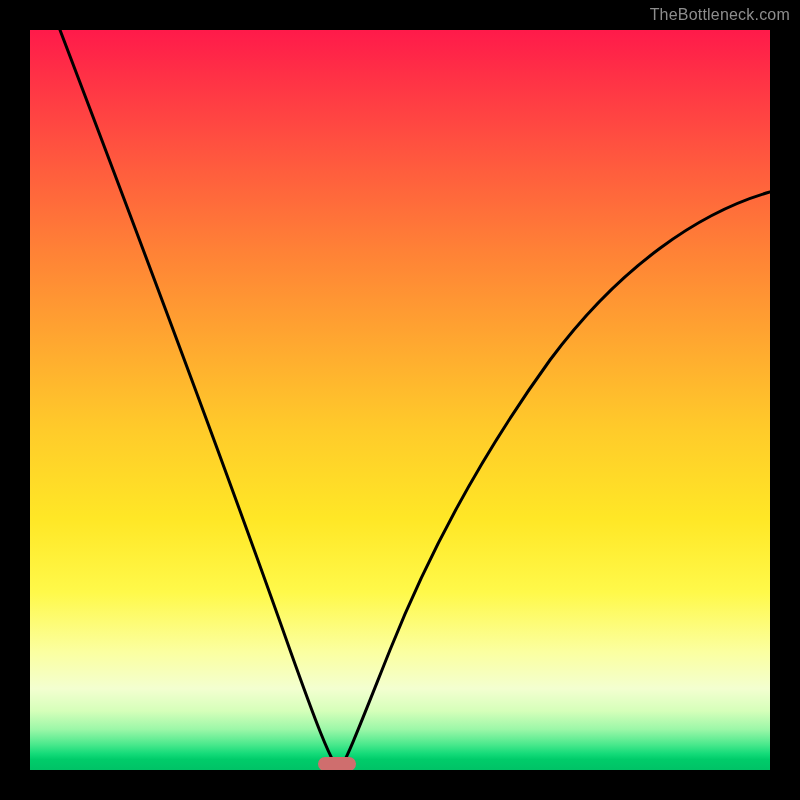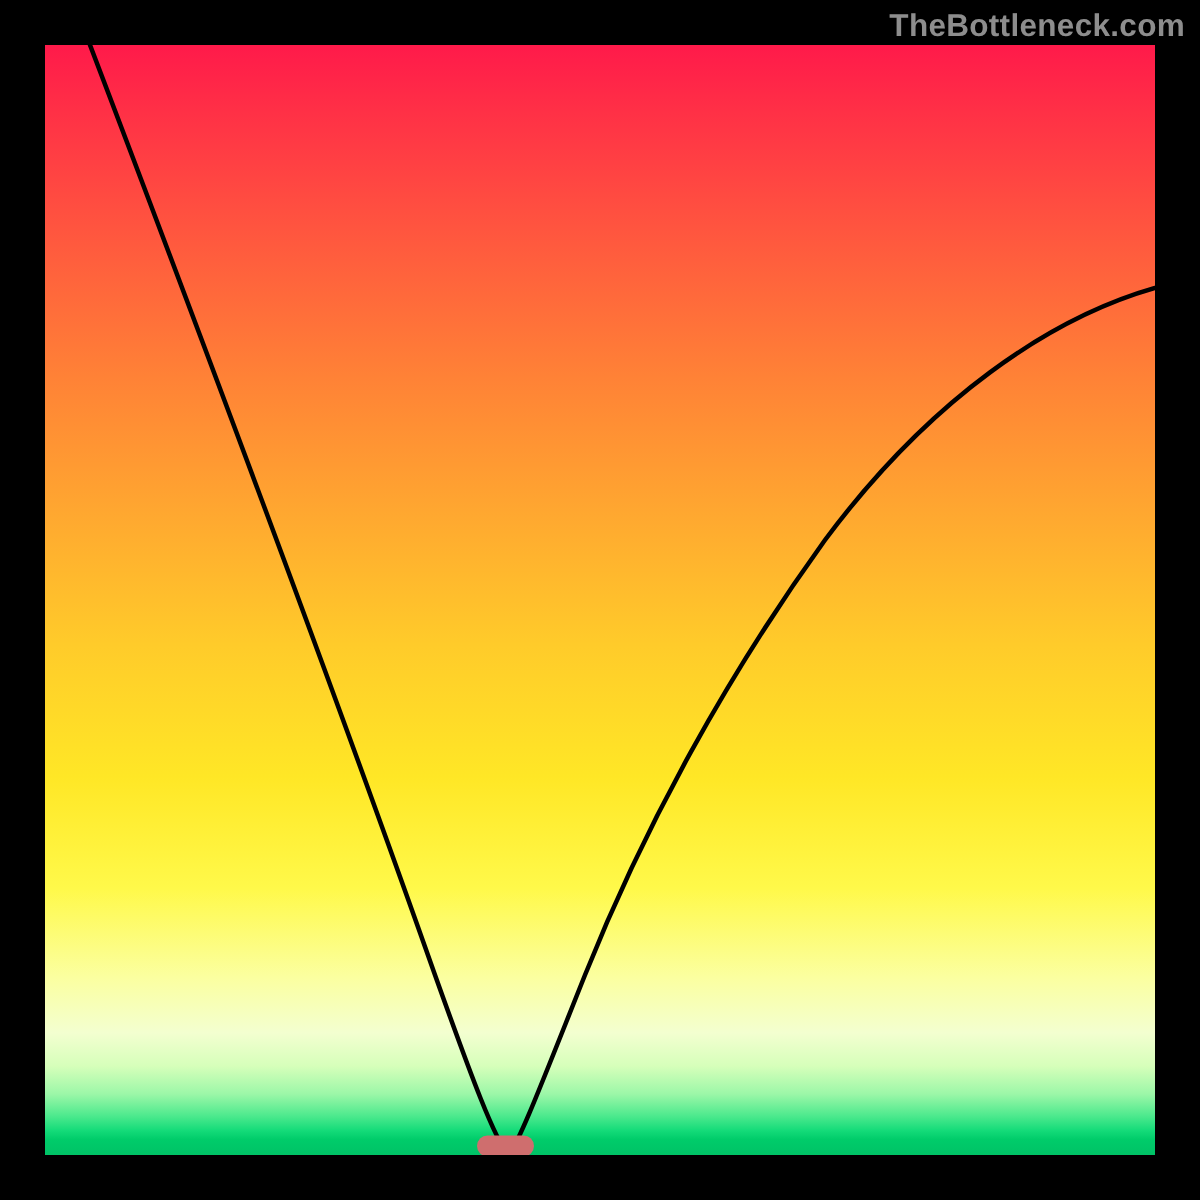--- a/index.html
+++ b/index.html
@@ -61,22 +61,22 @@
   svg.curve {
     position: absolute;
     left: 0; top: 0;
     width: 740px; height: 740px;
   }
   .watermark {
     position: absolute;
     top: 6px;
     right: 10px;
     color: #8d8d8d;
-    font-size: 21px;
-    font-weight: 700;
+    font-size: 16px;
+    font-weight: 400;
     letter-spacing: 0.2px;
     user-select: none;
   }
 </style>
 </head>
 <body>
 
 <div class="frame">
 
   <div class="plot">

